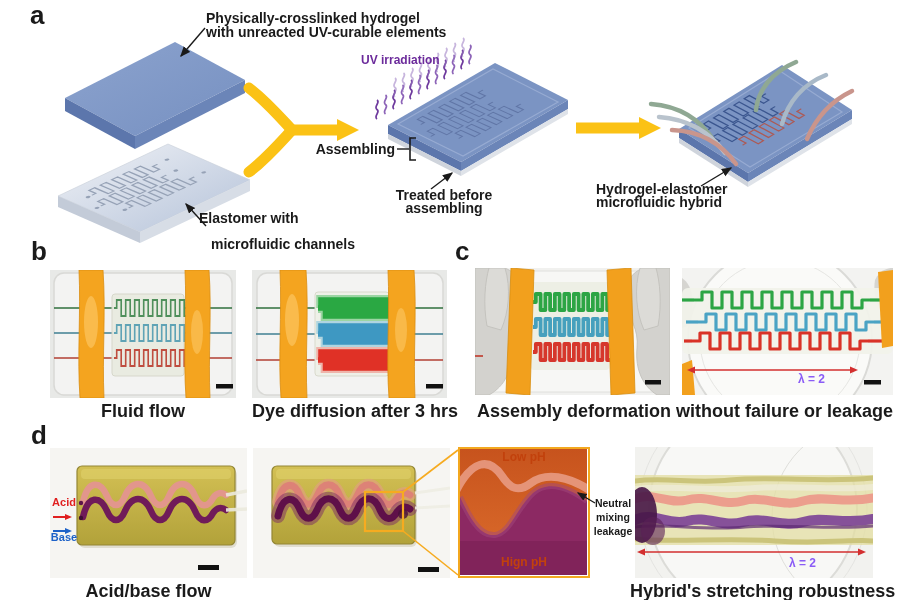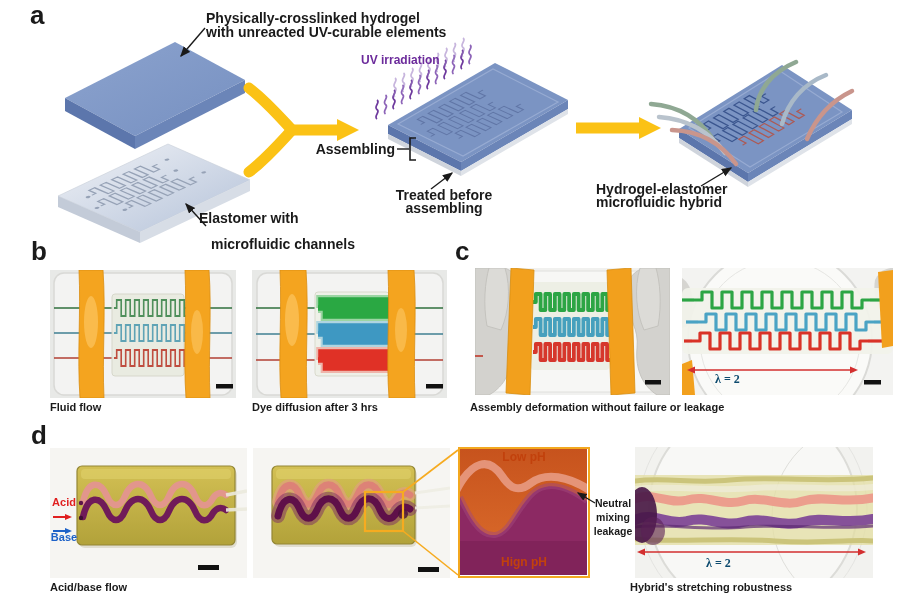--- a/index.html
+++ b/index.html
@@ -2,27 +2,27 @@
 <html><head>
 <meta charset="utf-8">
 <style>
   html,body{margin:0;padding:0;background:#ffffff;}
   #stage{position:relative;width:900px;height:600px;background:#ffffff;overflow:hidden;
          font-family:"Liberation Sans",sans-serif;}
   .txt{position:absolute;font-weight:bold;color:#1a1a1a;white-space:nowrap;line-height:1.15;}
   .s11{font-size:14px;}
   .s12{font-size:12px;}
   .letter{font-size:26px;line-height:1;}
-  .cap{font-size:11px;}
+  .cap{font-size:18px;text-align:center;}
   .ctr{text-align:center;}
   .rgt{text-align:right;}
   .photo{position:absolute;overflow:hidden;}
   .photo svg{display:block;}
   svg{overflow:hidden;}
-  .lam{font-size:12px;color:#0c4a6e;text-align:left;font-family:Liberation Serif, serif;}
+  .lam{font-size:12px;color:#8b5cf6;text-align:right;}
   .white{color:#c2410c;}
   #overlay{position:absolute;left:0;top:0;pointer-events:none;}
 </style>
 </head>
 <body>
 
 <div id="stage">
 
   <svg style="position:absolute;left:0;top:0;" width="900" height="246" viewBox="0 0 900 246">
     <defs>

